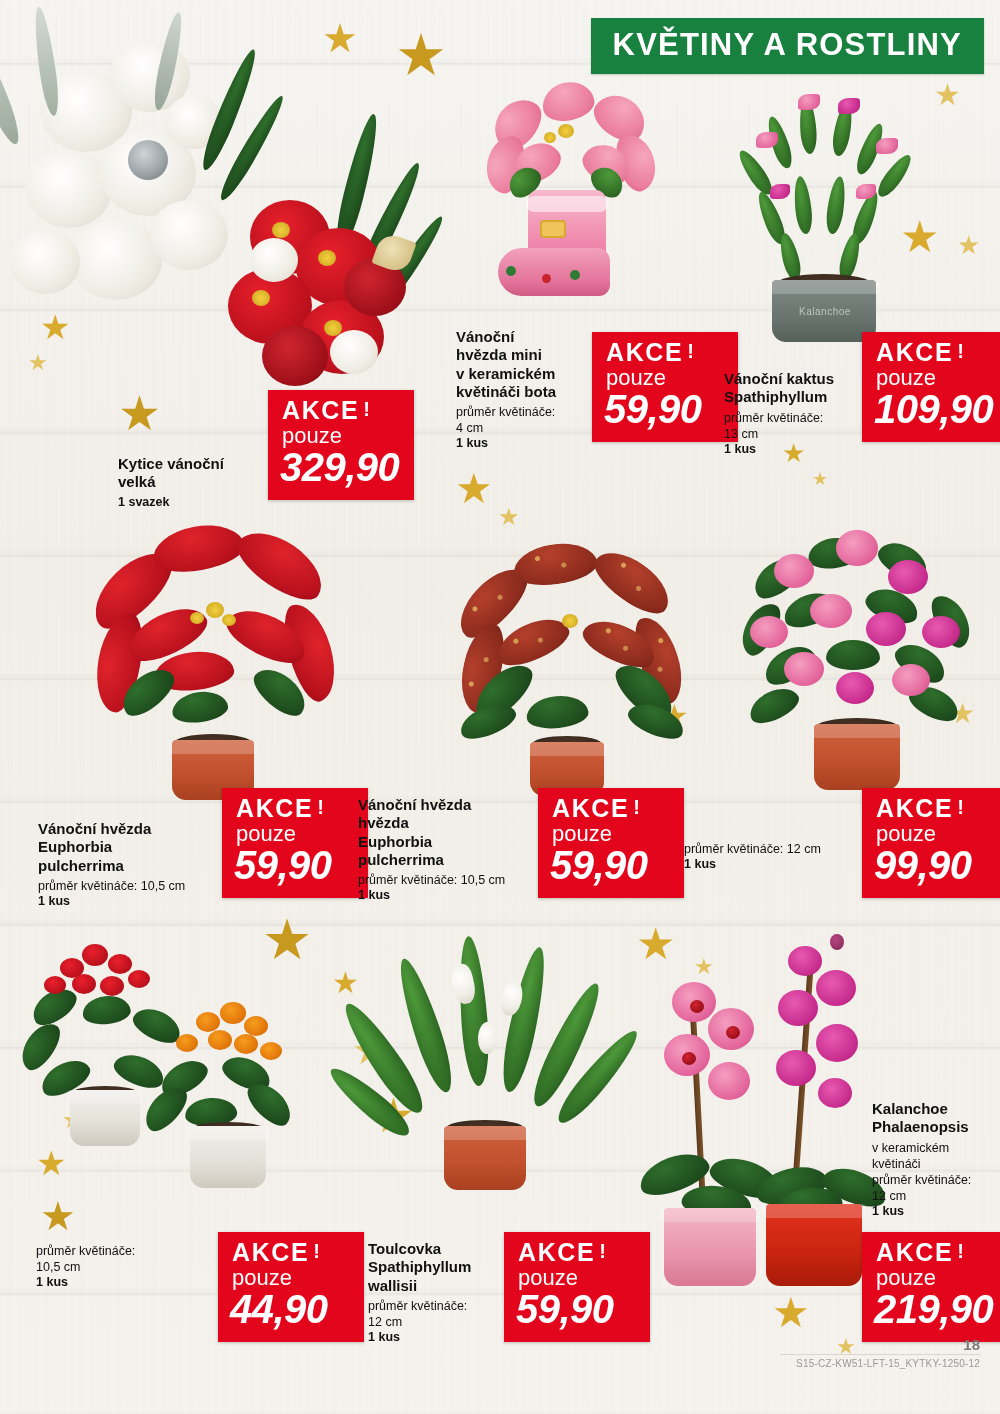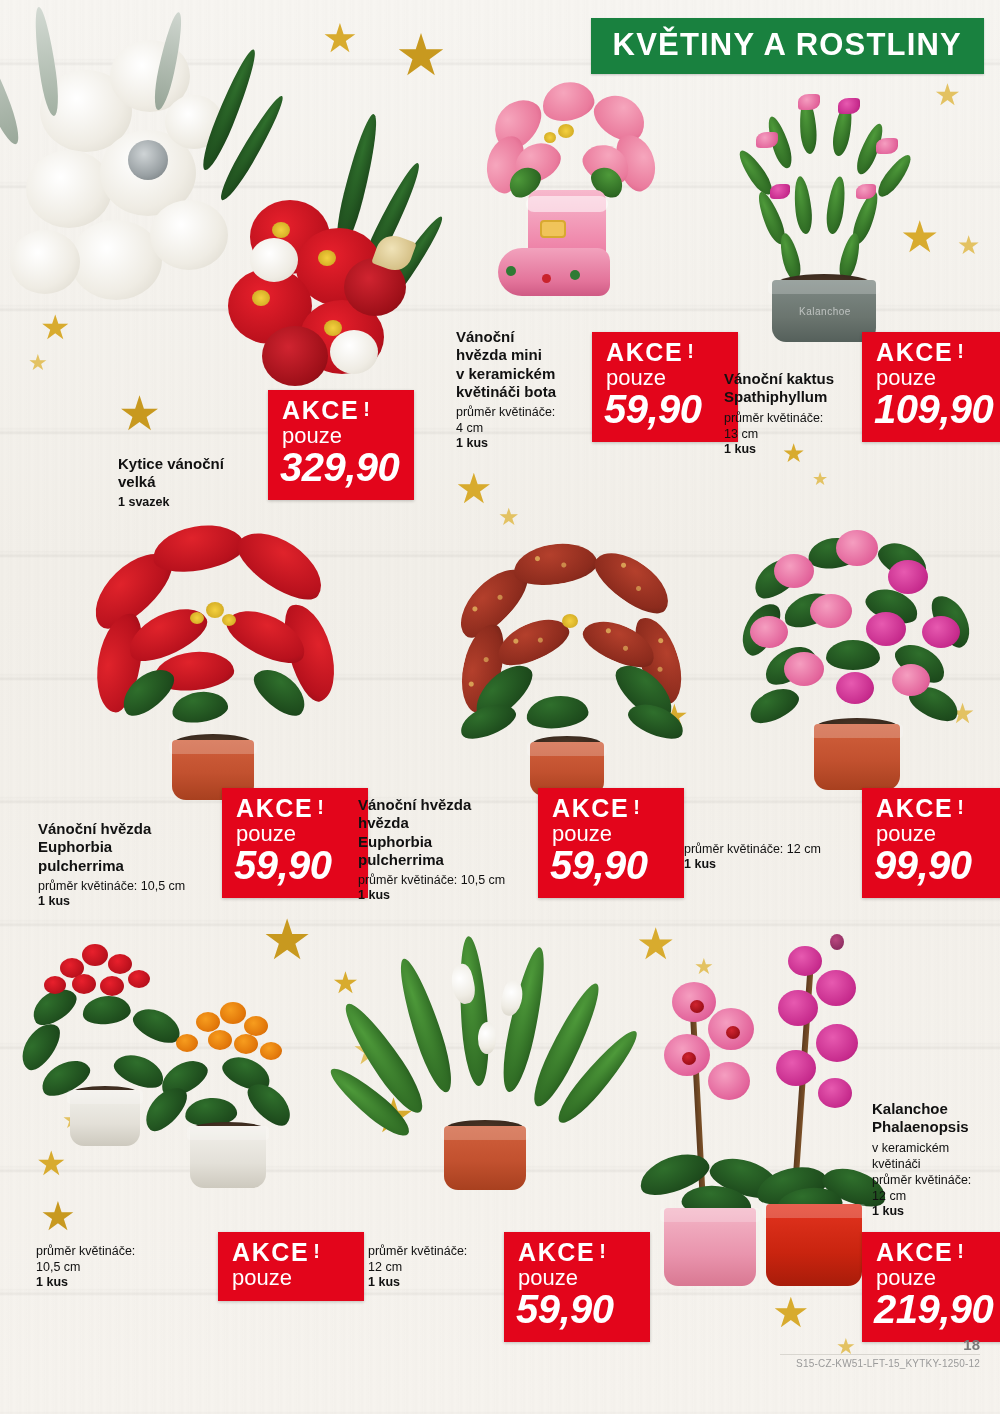--- a/index.html
+++ b/index.html
@@ -589,23 +589,29 @@
   <div class="spec">
     <span>průměr květináče:</span><br>
     <span>10,5 cm</span>
   </div>
   <div class="unit">1 kus</div>
 </div>
 
 <div class="badge" style="left:218px;top:1232px;">
   <div><span class="akce">AKCE</span><span class="bang">!</span></div>
   <div class="pouze">pouze</div>
+  <div class="price">44,90</div>
 </div>
 
 <div class="ptext" style="left:368px;top:1240px;width:150px;">
+  <div class="name">
+    <span>Toulcovka</span><br>
+    <span>Spathiphyllum</span><br>
+    <span>wallisii</span>
+  </div>
   <div class="spec">
     <span>průměr květináče:</span><br>
     <span>12 cm</span>
   </div>
   <div class="unit">1 kus</div>
 </div>
 
 <div class="badge" style="left:504px;top:1232px;">
   <div><span class="akce">AKCE</span><span class="bang">!</span></div>
   <div class="pouze">pouze</div>

